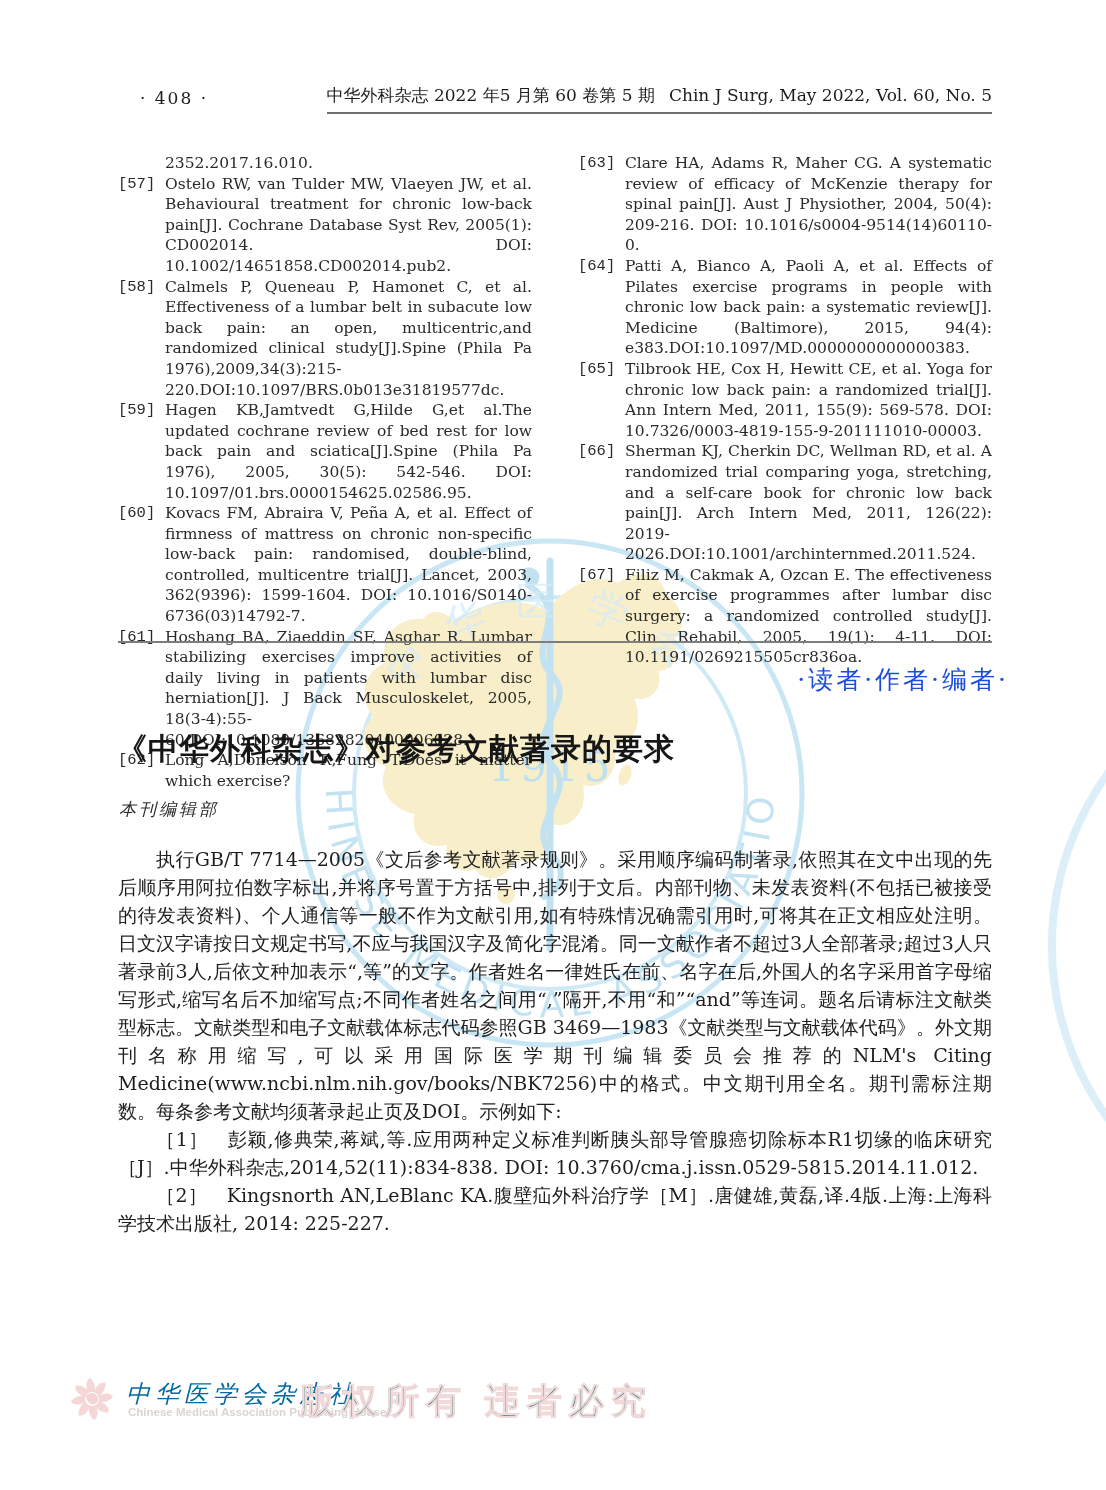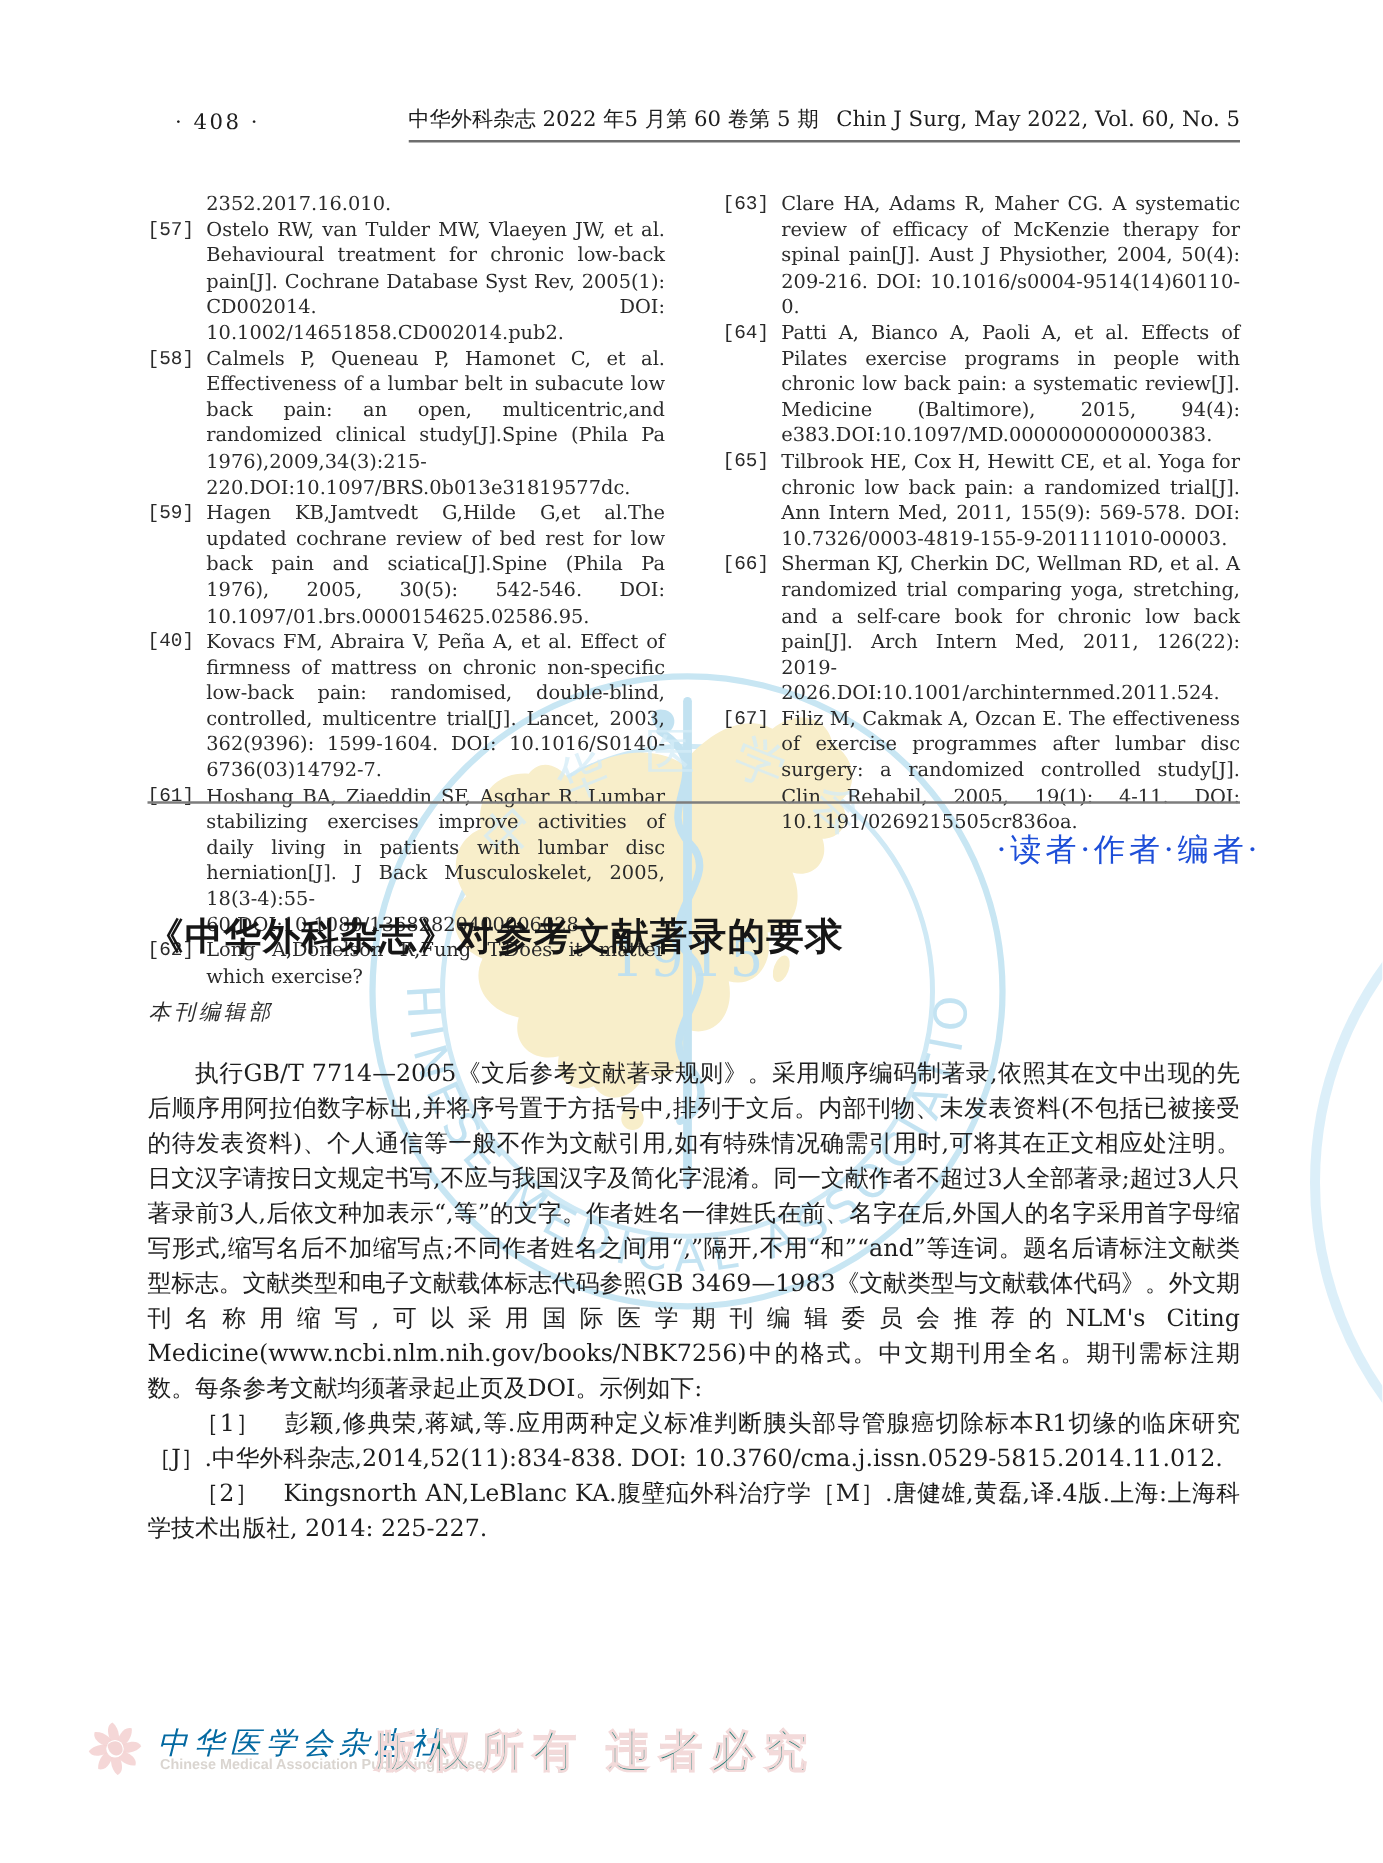--- a/index.html
+++ b/index.html
@@ -114,21 +114,21 @@
             <span class="ref-num">[58]</span>
             <span class="ref-text">Calmels P, Queneau P, Hamonet C, et al. Effectiveness of a lumbar belt in subacute low back pain: an open, multicentric,and randomized clinical study[J].Spine (Phila Pa 1976),2009,34(3):215-220.DOI:10.1097/BRS.0b013e31819577dc.</span>
           </div>
 
           <div class="ref-item">
             <span class="ref-num">[59]</span>
             <span class="ref-text">Hagen KB,Jamtvedt G,Hilde G,et al.The updated cochrane review of bed rest for low back pain and sciatica[J].Spine (Phila Pa 1976), 2005, 30(5): 542-546. DOI: 10.1097/01.brs.0000154625.02586.95.</span>
           </div>
 
           <div class="ref-item">
-            <span class="ref-num">[40]</span>
+            <span class="ref-num">[60]</span>
             <span class="ref-text">Kovacs FM, Abraira V, Peña A, et al. Effect of firmness of mattress on chronic non-specific low-back pain: randomised, double-blind, controlled, multicentre trial[J]. Lancet, 2003, 362(9396): 1599-1604. DOI: 10.1016/S0140-6736(03)14792-7.</span>
           </div>
 
           <div class="ref-item">
             <span class="ref-num">[61]</span>
             <span class="ref-text">Hoshang BA, Ziaeddin SF, Asghar R. Lumbar stabilizing exercises improve activities of daily living in patients with lumbar disc herniation[J]. J Back Musculoskelet, 2005, 18(3-4):55-60.DOI:10.1080/13682820400006028.</span>
           </div>
 
           <div class="ref-item">
             <span class="ref-num">[62]</span>

